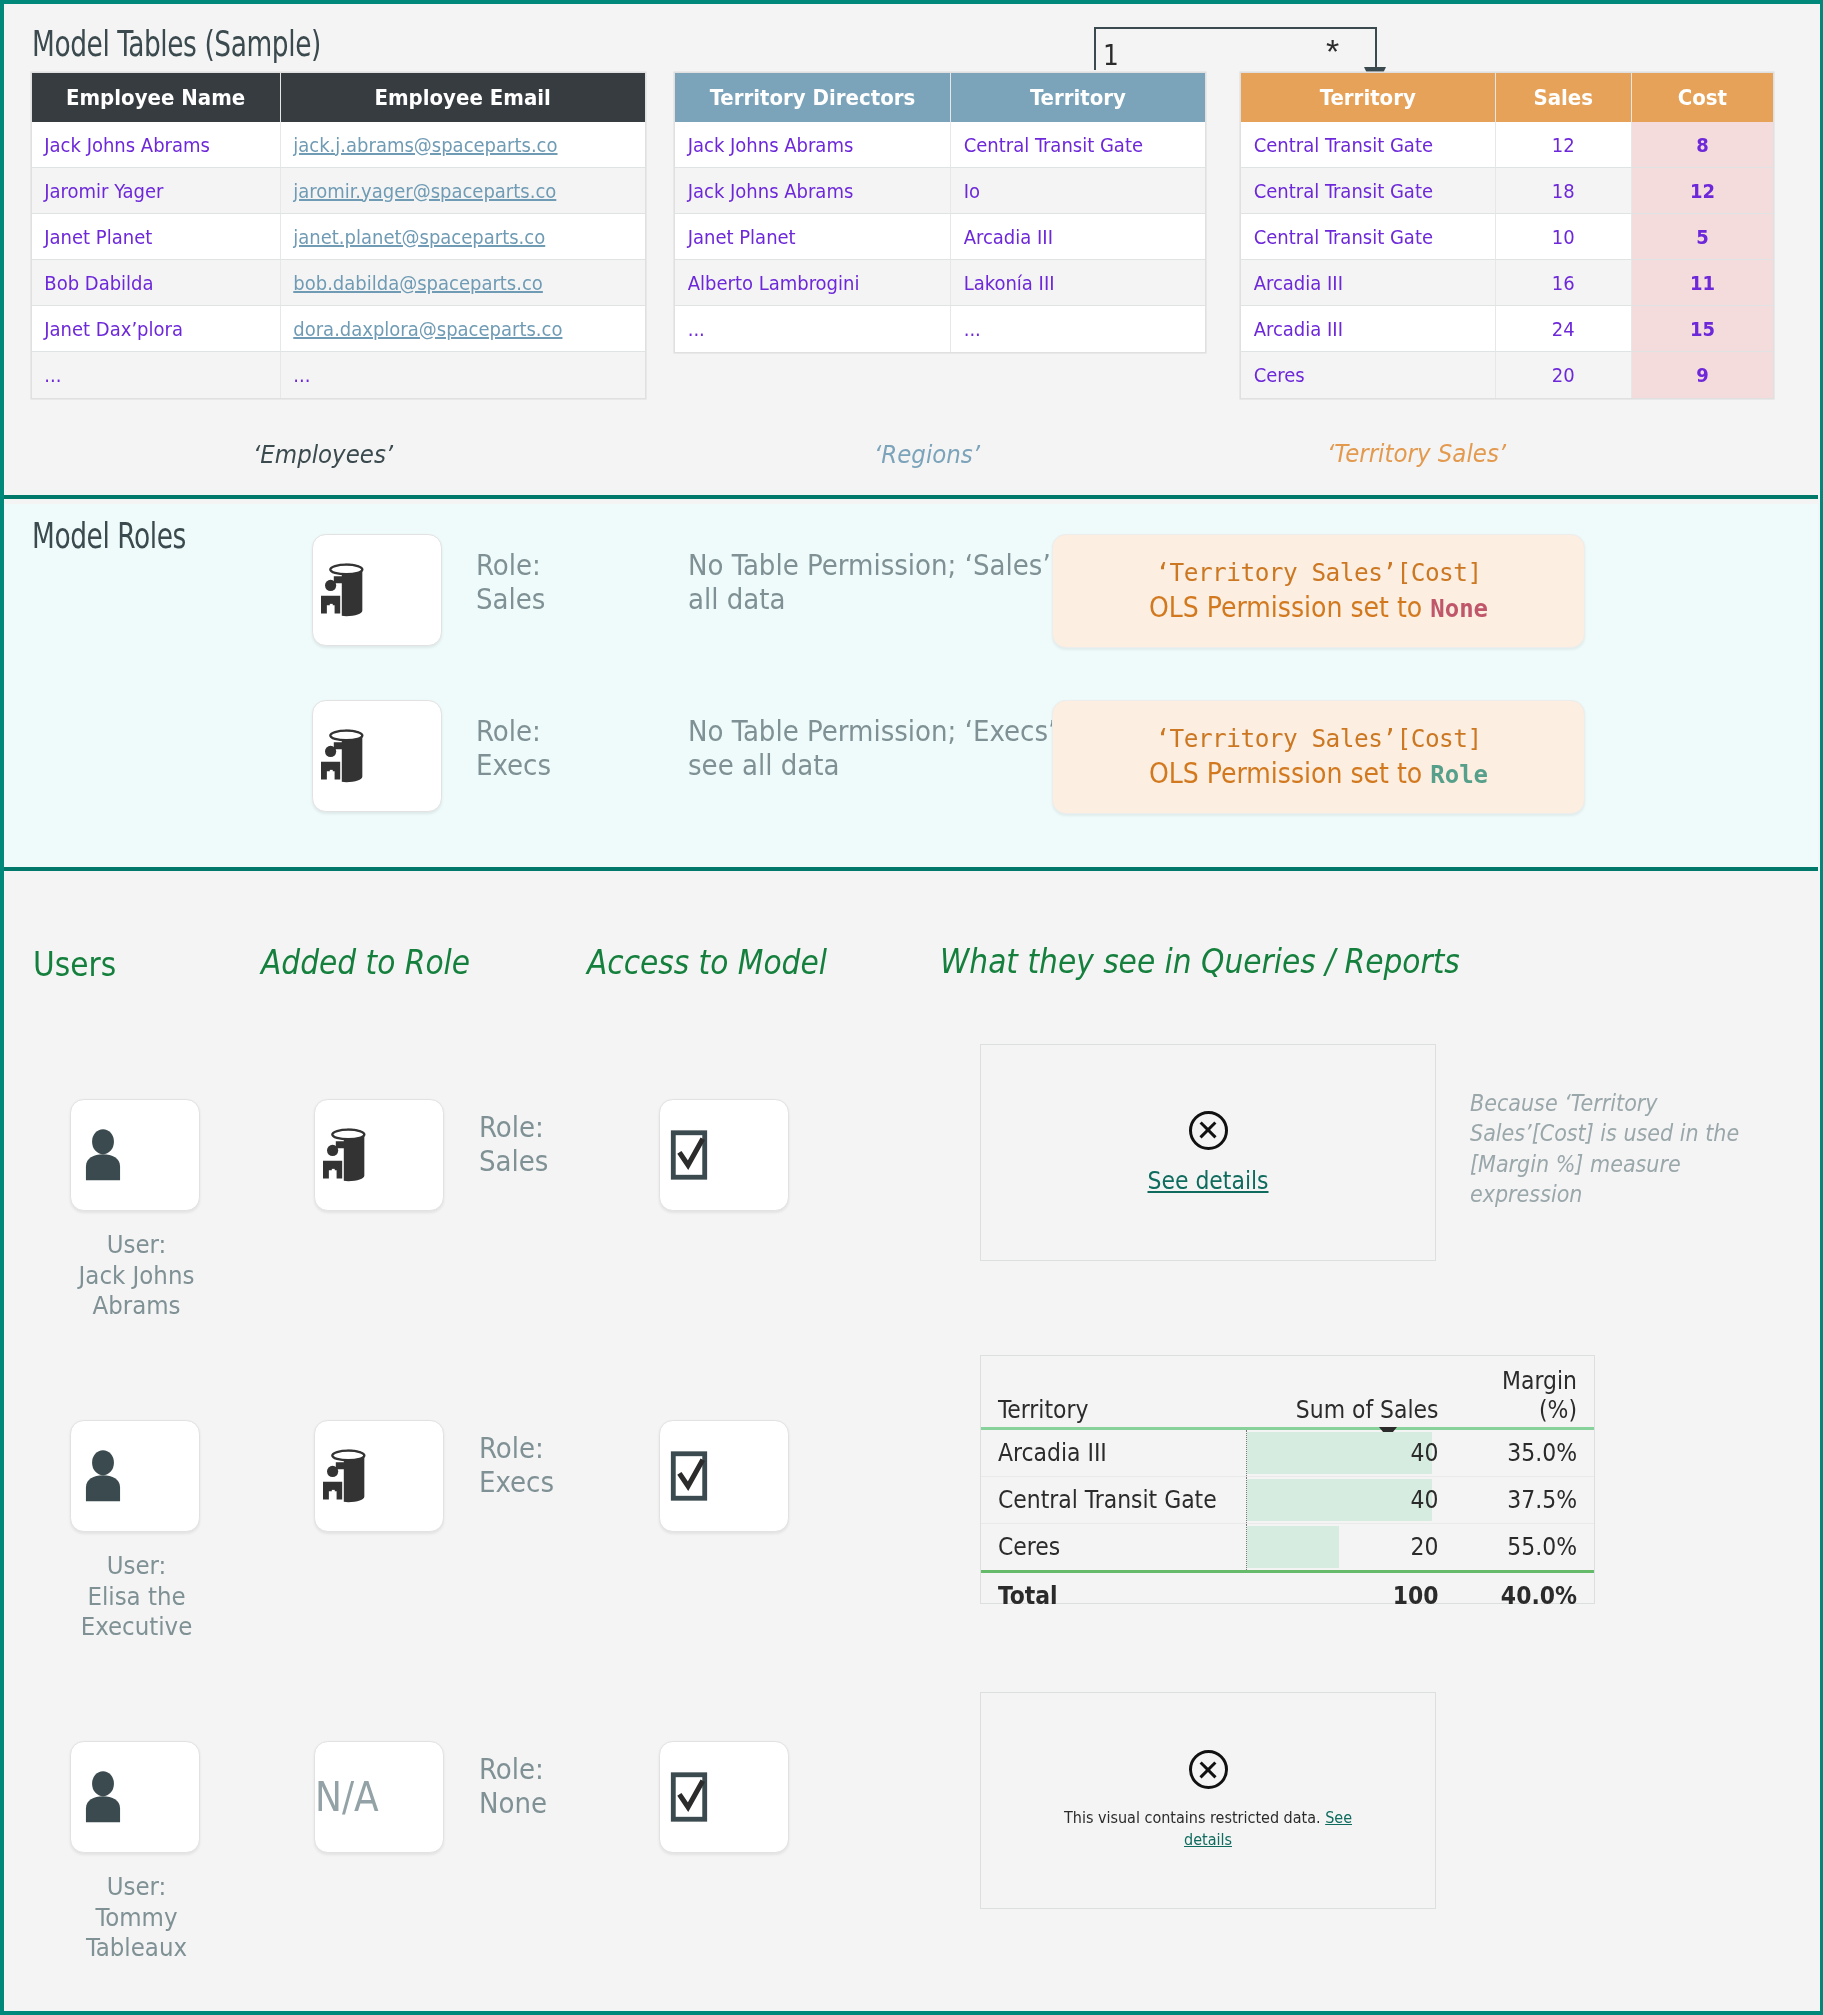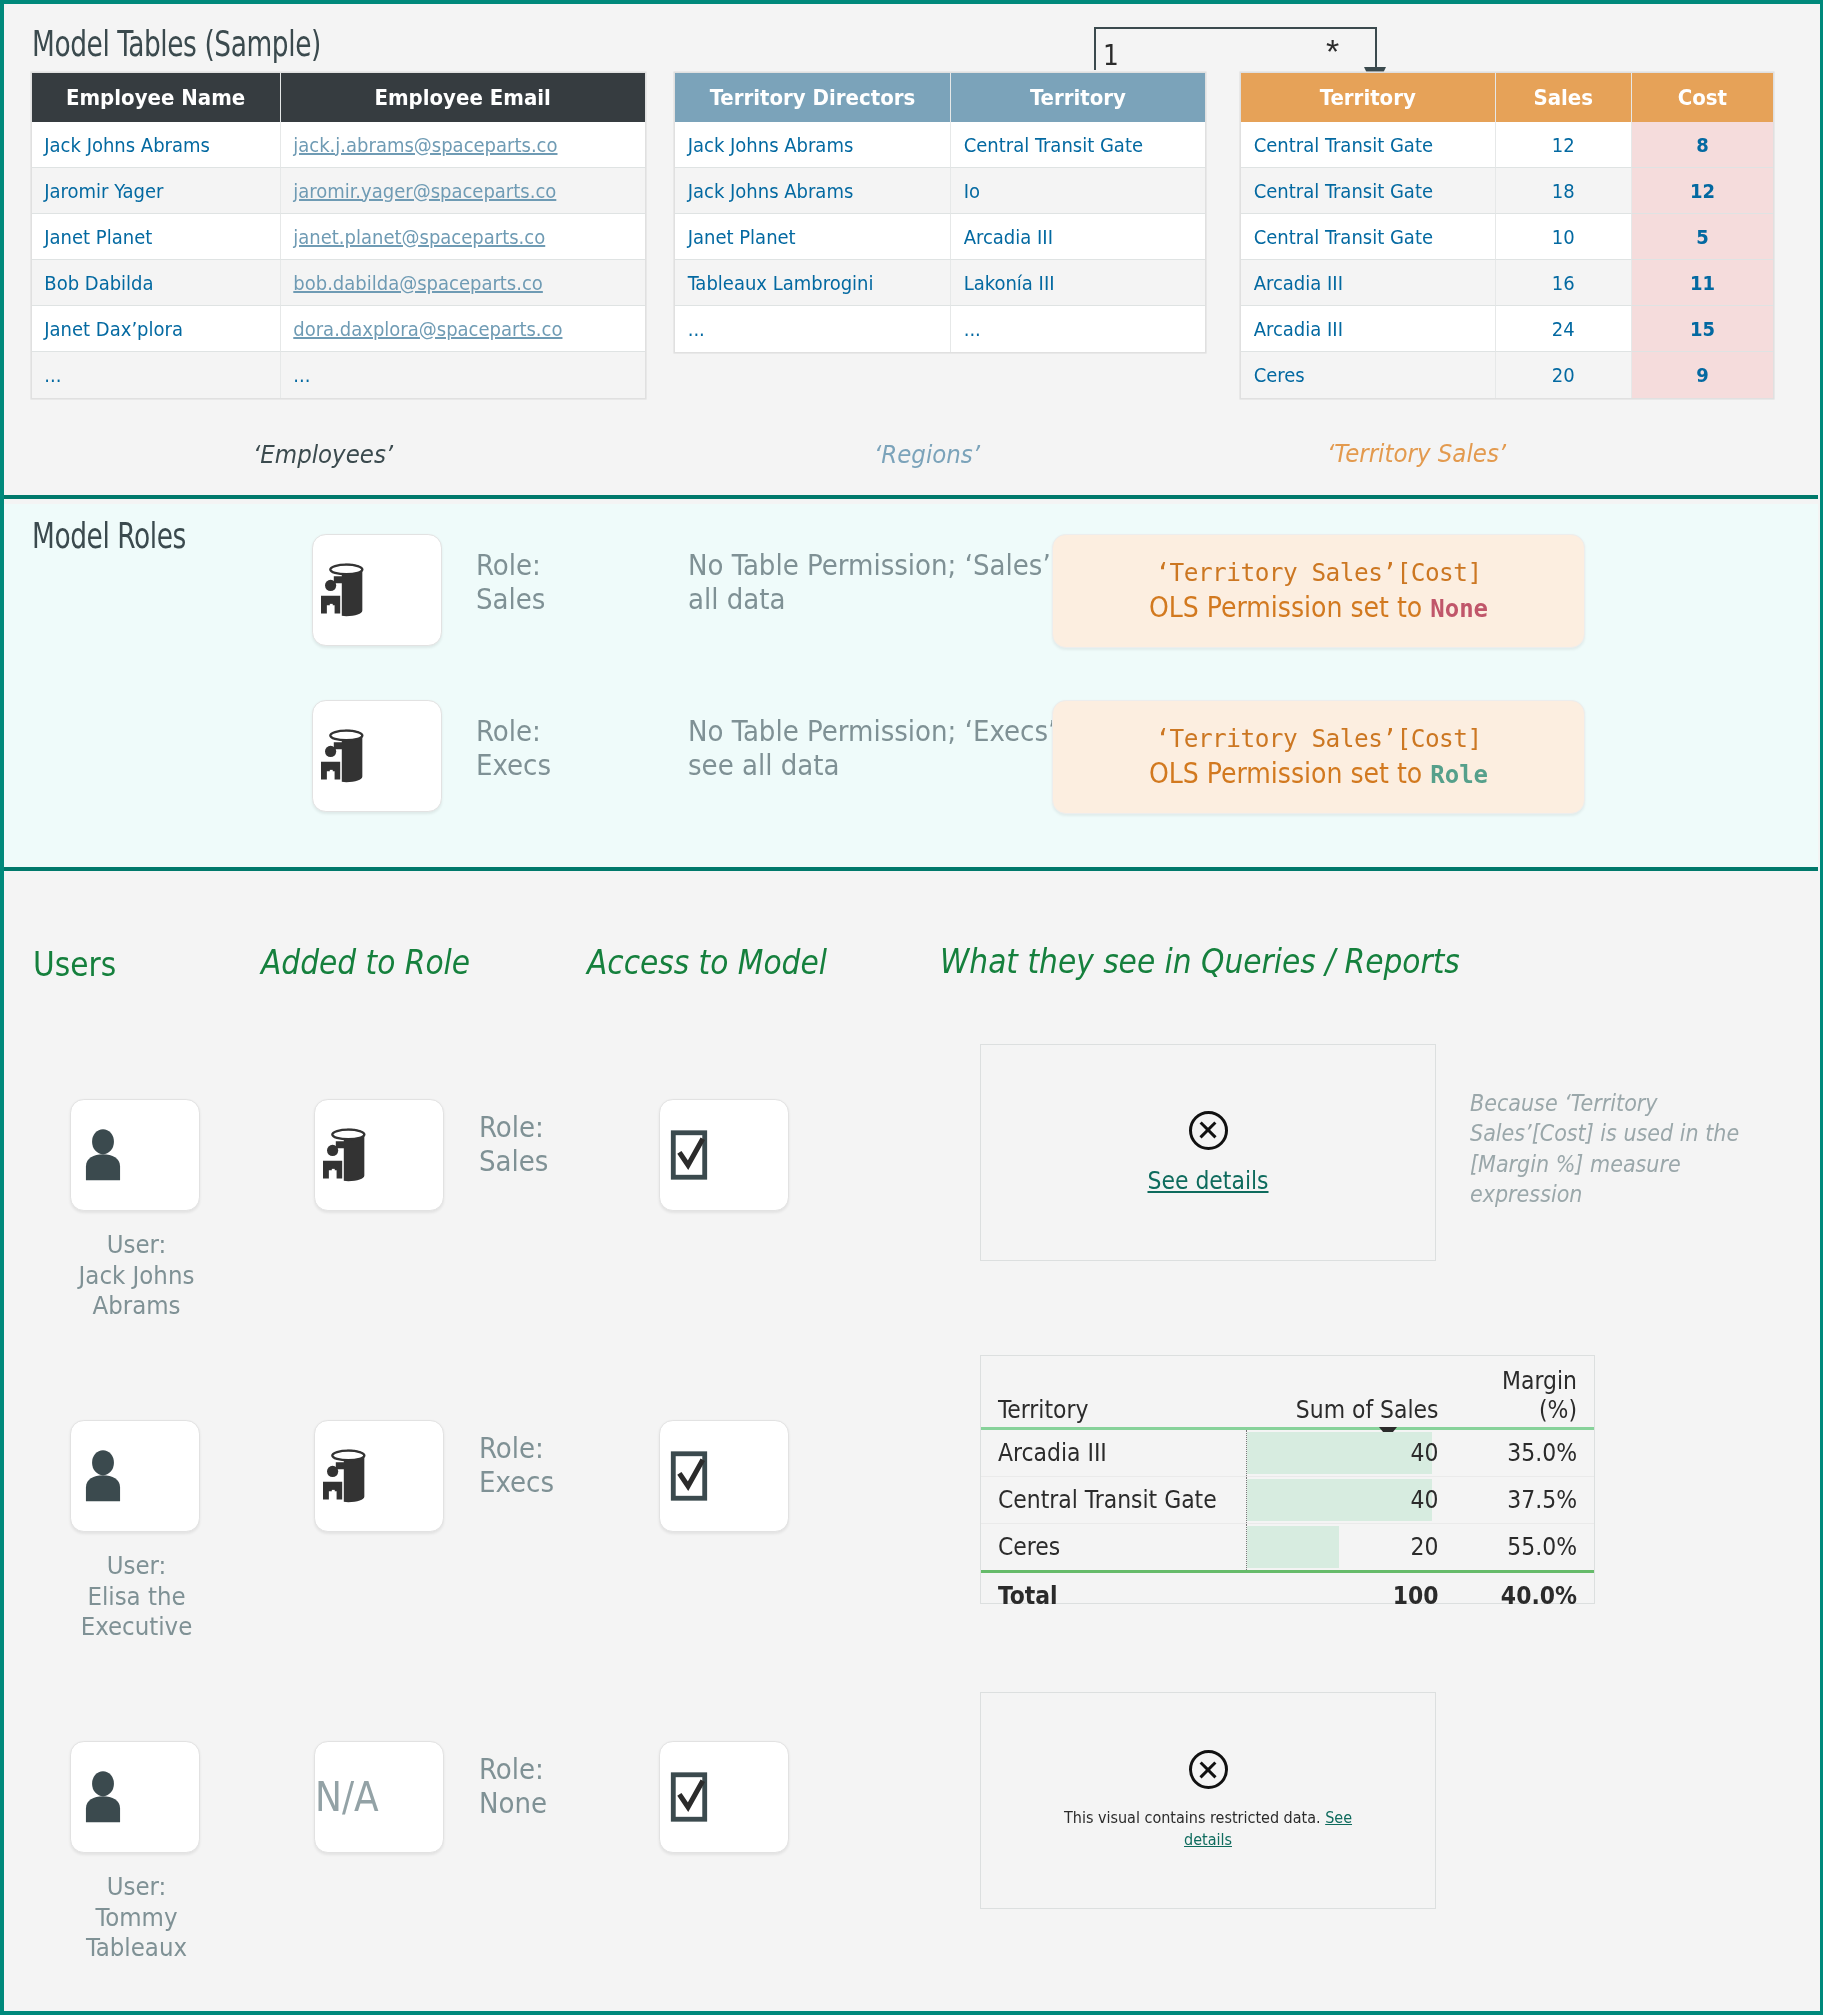--- a/index.html
+++ b/index.html
@@ -38,21 +38,21 @@
     border-collapse: separate; border-spacing: 0;
     background: #ffffff;
     box-shadow: 0 0 0 1.6px #e0e0e0;
   }
   .mtable td, .mtable th {
     border-right: 1.6px solid #e6e8e8;
     border-bottom: 1.6px solid #dfe3e3;
     padding: 0 12.7px;
     height: 46px;
     font-size: 20px;
-    color: #0369a1;
+    color: #6d28d9;
     font-family: "DejaVu Sans Condensed", "Liberation Sans Narrow", "Liberation Sans", sans-serif;
     text-align: left;
     white-space: nowrap;
     vertical-align: middle;
   }
   .mtable th {
     color: #ffffff;
     font-weight: bold;
     font-size: 22px;
     text-align: center;
@@ -364,21 +364,21 @@
       </tr>
       <tr>
         <td>Jack Johns Abrams</td>
         <td>Io</td>
       </tr>
       <tr>
         <td>Janet Planet</td>
         <td>Arcadia III</td>
       </tr>
       <tr>
-        <td>Tableaux Lambrogini</td>
+        <td>Alberto Lambrogini</td>
         <td>Lakonía III</td>
       </tr>
       <tr>
         <td>...</td>
         <td>...</td>
       </tr>
     </tbody>
       </table>
     <div class="cap" id="cap-reg">‘Regions’</div>
 

